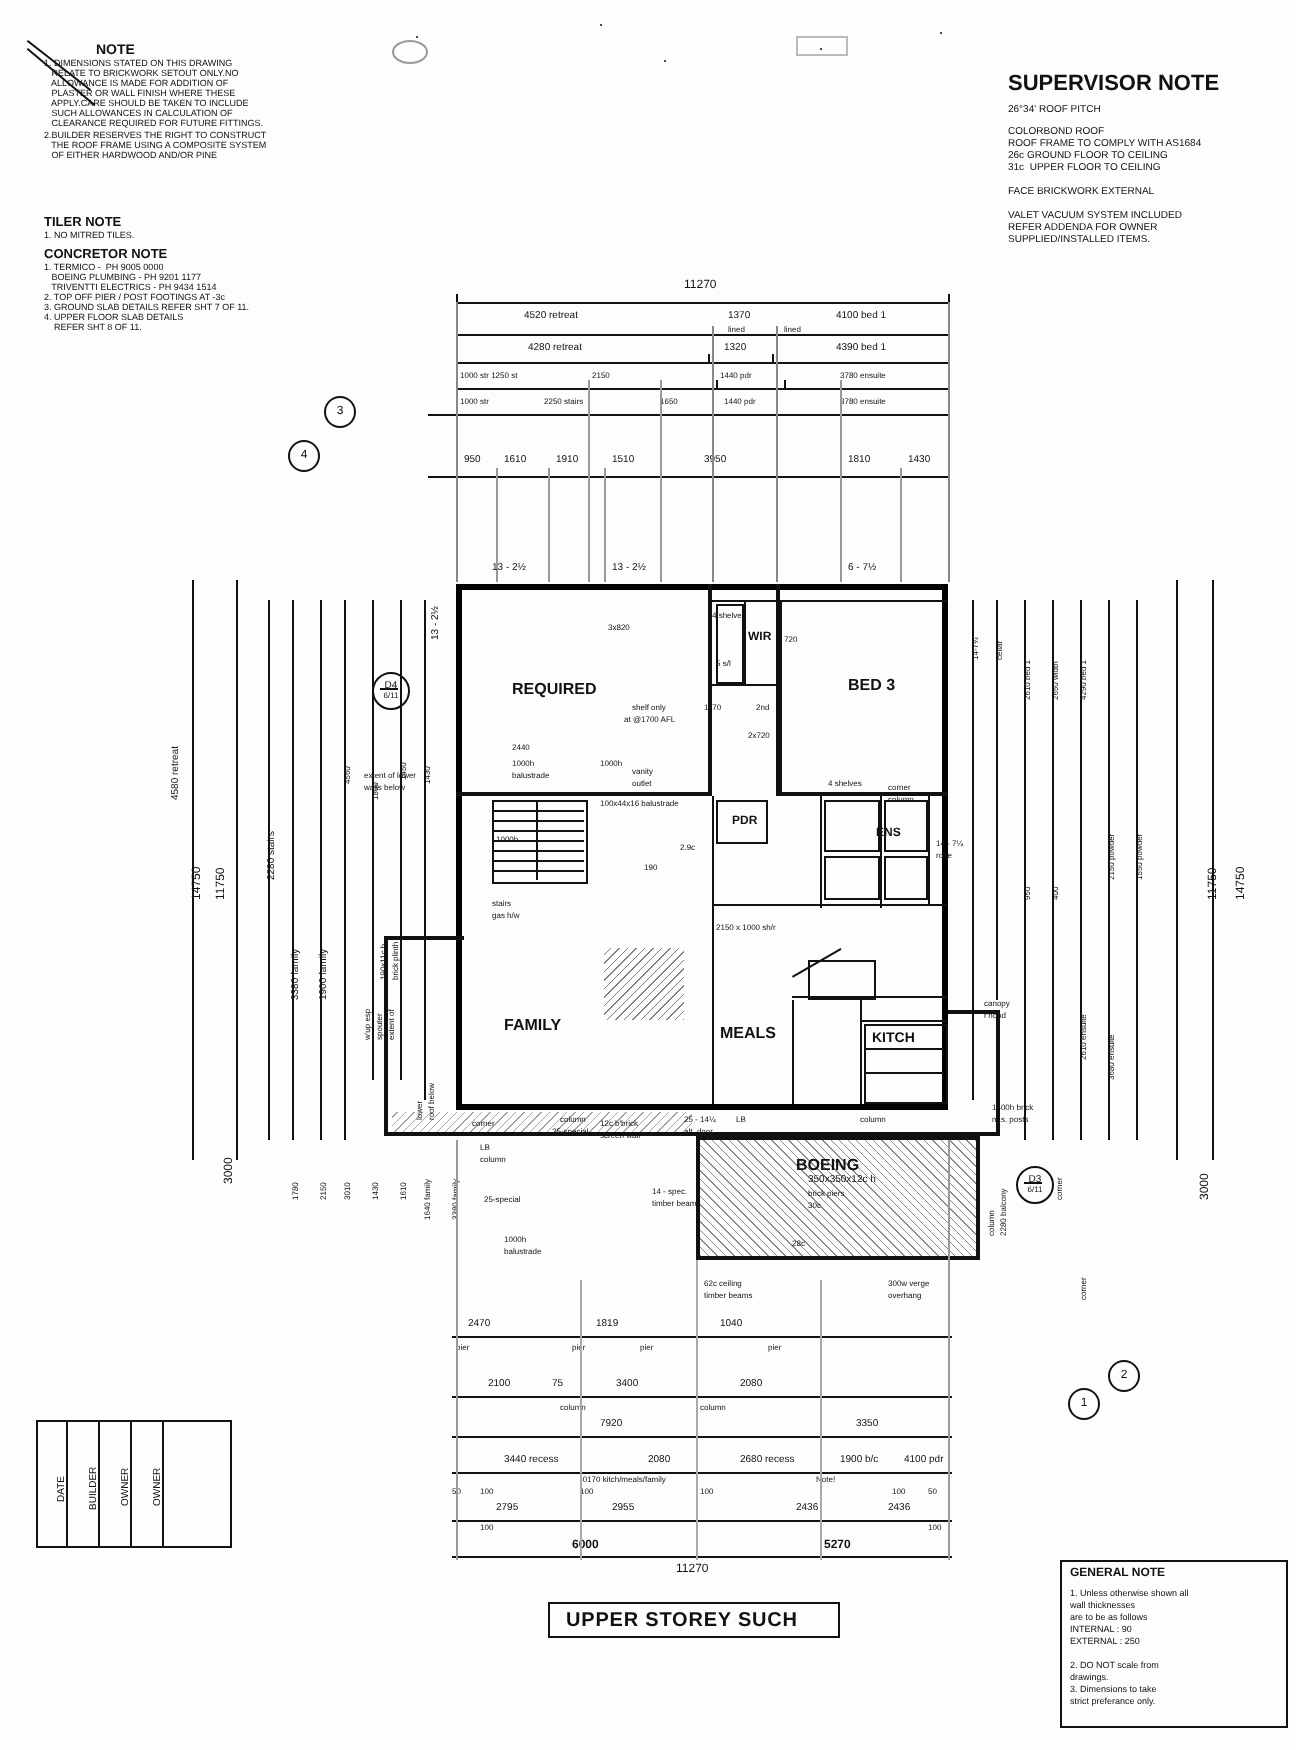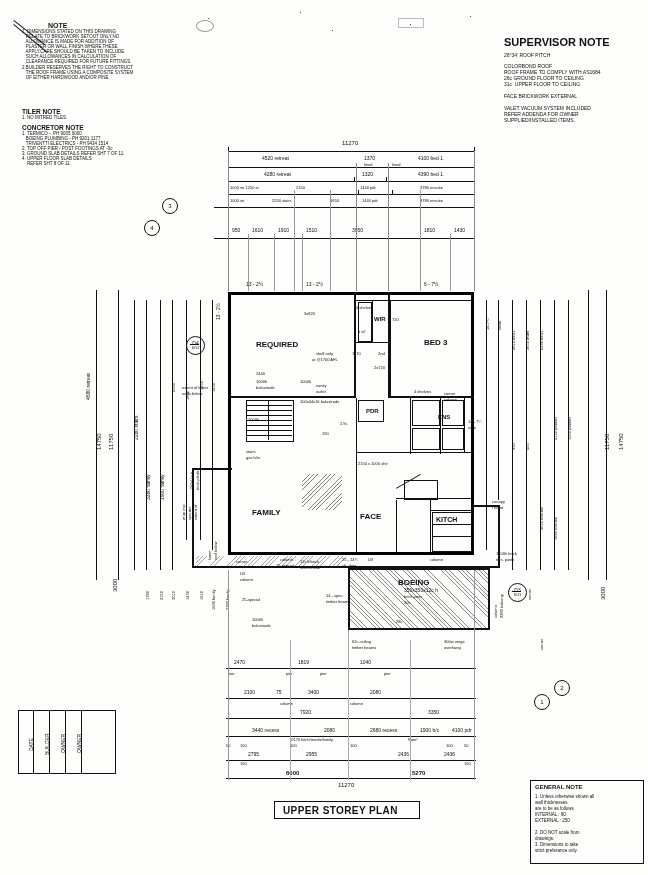--- a/index.html
+++ b/index.html
@@ -107,21 +107,21 @@
     <div class="ln vl" style="left:30px;top:0;height:62px;"></div>
     <div class="ln vl" style="left:46px;top:0;height:62px;"></div>
     <div class="ln vl" style="left:62px;top:0;height:62px;"></div>
     <div class="t f5 rot" style="left:10px;top:40px;">DATE</div>
     <div class="t f5 rot" style="left:26px;top:44px;">BUILDER</div>
     <div class="t f5 rot" style="left:42px;top:42px;">OWNER</div>
     <div class="t f5 rot" style="left:58px;top:42px;">OWNER</div>
   </div>
 
   <div class="titlebox" style="left:274px;top:801px;width:144px;height:16px;">
-    <div class="t f10 b" style="left:8px;top:3px;letter-spacing:0.4px;">UPPER STOREY PLAN</div>
+    <div class="t f10 b" style="left:8px;top:3px;letter-spacing:0.4px;">UPPER STOREY SUCH</div>
   </div>
 
   <div class="circ" style="left:162px;top:198px;width:14px;height:14px;">
     <span>3</span>
   </div>
   <div class="circ" style="left:144px;top:220px;width:14px;height:14px;">
     <span>4</span>
   </div>
   <div class="circ" style="left:534px;top:694px;width:14px;height:14px;">
     <span>1</span>
@@ -282,21 +282,21 @@
   <div class="box" style="left:404px;top:480px;width:32px;height:18px;"></div>
 
   <div class="hatch2" style="left:302px;top:474px;width:40px;height:36px;opacity:.5;"></div>
 
   <div class="t f8 b" style="left:256px;top:340px;">REQUIRED</div>
   <div class="t f8 b" style="left:424px;top:338px;">BED 3</div>
   <div class="t f6 b" style="left:374px;top:316px;">WIR</div>
   <div class="t f6 b" style="left:438px;top:414px;">ENS</div>
   <div class="t f6 b" style="left:366px;top:408px;">PDR</div>
   <div class="t f8 b" style="left:252px;top:508px;">FAMILY</div>
-  <div class="t f8 b" style="left:360px;top:512px;">FACE</div>
+  <div class="t f8 b" style="left:360px;top:512px;">MEALS</div>
   <div class="t f7 b" style="left:436px;top:516px;">KITCH</div>
   <div class="t f8 b" style="left:398px;top:578px;">BOEING</div>
 
   <div class="t f4" style="left:304px;top:312px;">3x820</div>
   <div class="t f4" style="left:356px;top:306px;">4 shelves</div>
   <div class="t f4" style="left:358px;top:330px;">5 s/l</div>
   <div class="t f4" style="left:392px;top:318px;">720</div>
   <div class="t f4" style="left:316px;top:352px;">shelf only</div>
   <div class="t f4" style="left:312px;top:358px;">at @1700 AFL</div>
   <div class="t f4" style="left:352px;top:352px;">1170</div>

